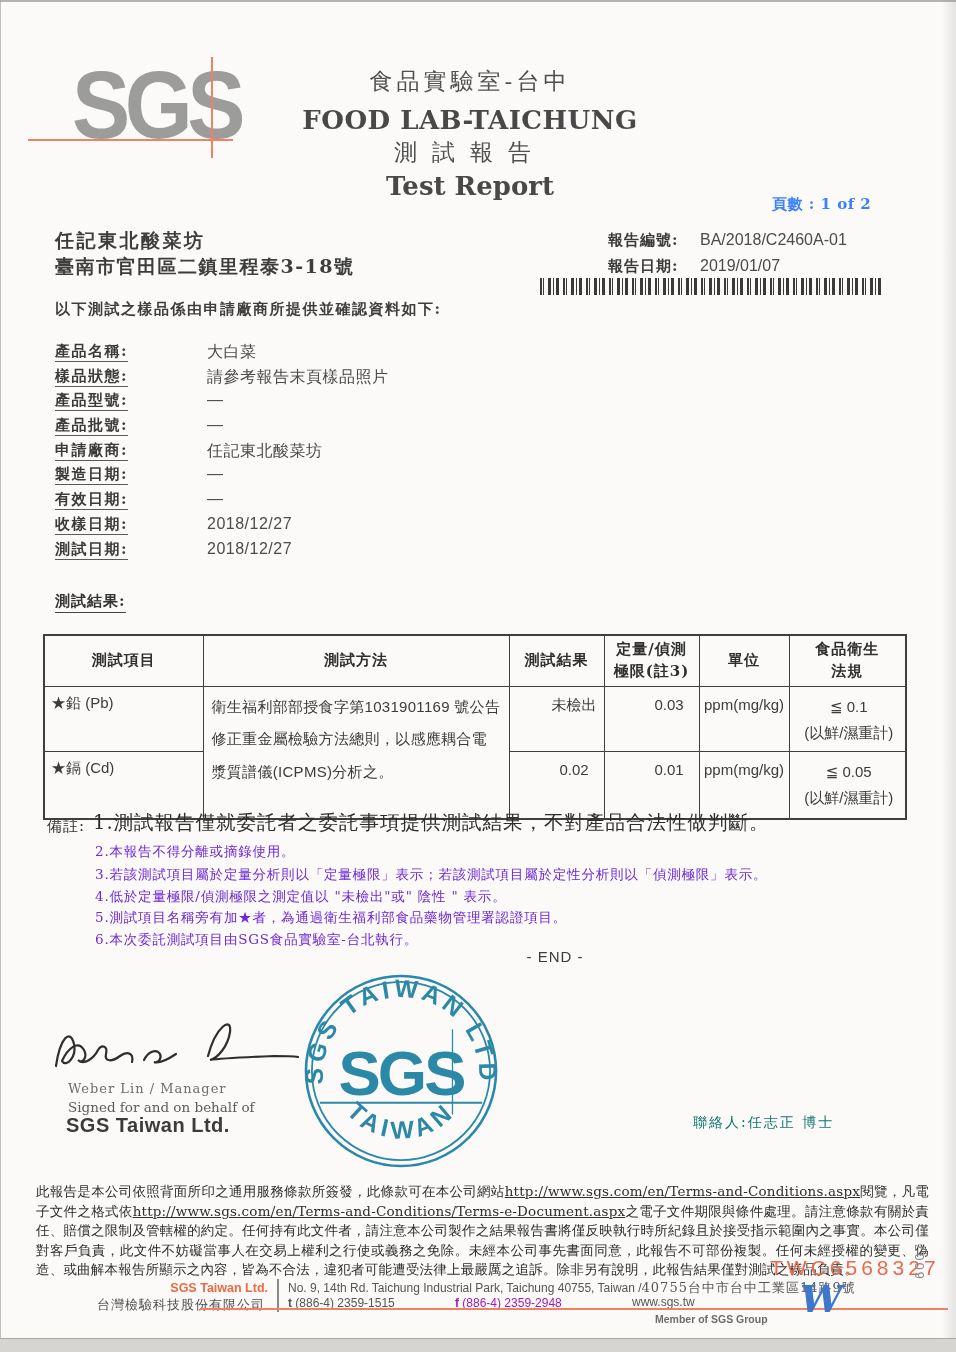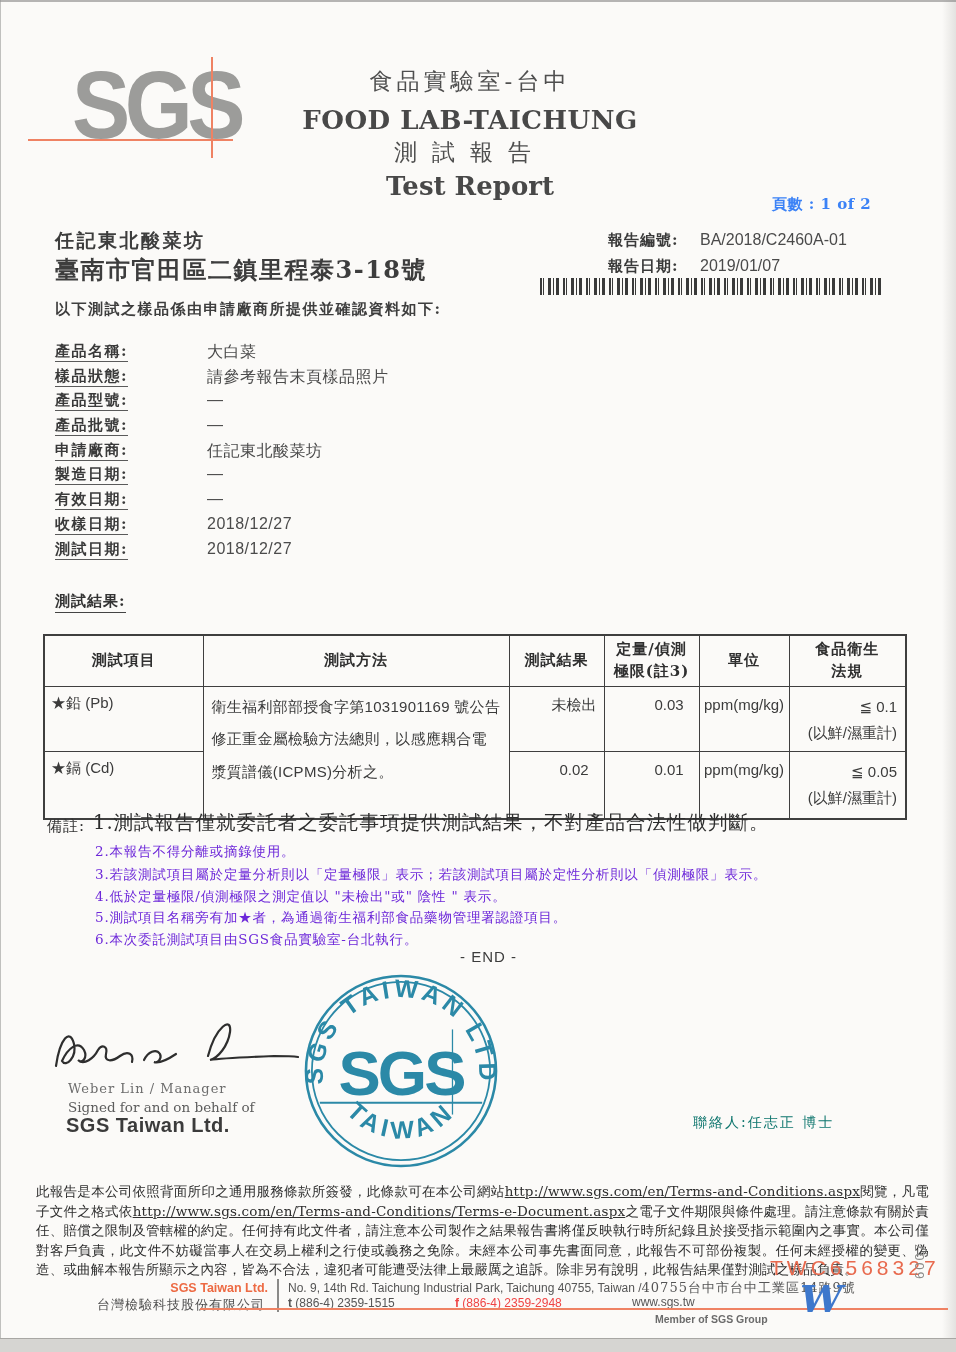--- a/index.html
+++ b/index.html
@@ -21,21 +21,21 @@
   .logo-vline{left:211px;top:57px;width:2px;height:101px;background:#ef8263;}
   .titles{left:290px;top:66px;width:360px;text-align:center;color:#4f4f4f;}
   .title-zh{font-size:23px;letter-spacing:4px;}
   .title-en{font-size:26px;font-weight:bold;margin-top:8px;letter-spacing:.5px;color:#484848;}
   .report-zh{font-size:23px;letter-spacing:15px;margin-top:2px;}
   .report-en{font-size:26px;font-weight:bold;margin-top:3px;color:#484848;}
 
   .page-num{left:772px;top:195px;font-size:15px;font-weight:bold;color:#3b82f6;letter-spacing:.5px;}
 
   .applicant-name{left:55px;top:228px;font-size:19px;font-weight:bold;color:#3d3d3d;letter-spacing:2.5px;}
-  .applicant-addr{left:55px;top:254px;font-size:24px;font-weight:bold;color:#3d3d3d;letter-spacing:1.5px;}
+  .applicant-addr{left:55px;top:254px;font-size:19px;font-weight:bold;color:#3d3d3d;letter-spacing:1.5px;}
 
   .meta-label{font-size:15px;font-weight:bold;color:#3a3a3a;letter-spacing:1px;}
   .meta-value{font-size:16px;color:#4a4a4a;}
   .m1l{left:608px;top:231px;} .m1v{left:700px;top:231px;}
   .m2l{left:608px;top:257px;} .m2v{left:700px;top:257px;}
   .barcode{left:540px;top:278px;width:342px;height:17px;
     background:repeating-linear-gradient(90deg,
       #3a3a3a 0 2px,#fbfaf8 2px 3px,#3a3a3a 3px 4px,#fbfaf8 4px 8px,
       #3a3a3a 8px 11px,#fbfaf8 11px 13px,#3a3a3a 13px 14px,#fbfaf8 14px 16px,
       #3a3a3a 16px 19px,#fbfaf8 19px 23px);}
@@ -57,27 +57,27 @@
   .rtable th,.rtable td{border:1.5px solid #3f3f3f;}
   .rtable th{height:48px;font-size:15px;font-weight:bold;color:#2f2f2f;text-align:center;
              vertical-align:middle;white-space:pre-line;line-height:1.45;letter-spacing:1px;
              font-family:"DejaVu Serif","Liberation Serif",serif;}
   .rtable td{font-size:15px;color:#3b3b3b;}
   tr.row1 td{height:50px;} tr.row2 td{height:52px;}
   .c-item{text-align:left;vertical-align:top;padding:7px 6px;}
   .c-method{text-align:left;vertical-align:top;padding:4px 8px;line-height:2.15;letter-spacing:.3px;}
   .c-num{text-align:center;vertical-align:top;padding-top:9px;padding-left:36px;}
   .c-unit{text-align:center;vertical-align:top;padding-top:9px;}
-  .c-reg{text-align:right;vertical-align:top;padding:7px 8px 0 11px;line-height:1.75;}
+  .c-reg{text-align:center;vertical-align:top;padding:7px 8px 0 11px;line-height:1.75;}
 
   .notes-label{left:47px;top:817px;font-size:15px;color:#333;letter-spacing:1px;}
   .note-big{left:93px;top:809px;font-size:19.5px;color:#2d2d2d;letter-spacing:1px;font-weight:500;}
   .note{left:95px;font-size:13.5px;color:#6d28d9;letter-spacing:.8px;}
   .n2{top:843px;} .n3{top:866px;} .n4{top:888px;} .n5{top:909px;} .n6{top:931px;}
-  .end-marker{left:460px;top:948px;width:190px;text-align:left;font-size:15px;color:#3c3c3c;letter-spacing:1px;}
+  .end-marker{left:460px;top:948px;width:190px;text-align:center;font-size:15px;color:#3c3c3c;letter-spacing:1px;}
 
   .signature-svg{left:48px;top:1008px;}
   .sig-line1{left:68px;top:1081px;font-size:13px;color:#6d6d6d;letter-spacing:1px;}
   .sig-line2{left:68px;top:1099px;font-size:13.5px;color:#5c5c5c;}
   .sig-company{left:66px;top:1114px;font-size:20px;font-weight:bold;color:#3b3b3b;letter-spacing:.5px;}
   .stamp{left:302px;top:972px;opacity:.93;}
   .contact{left:693px;top:1114px;font-size:14px;color:#0f766e;letter-spacing:2px;}
 
   .legal{left:36px;top:1182px;width:893px;font-size:13.5px;line-height:19.5px;color:#2e2e2e;
          text-align:justify;letter-spacing:.2px;}
@@ -86,21 +86,21 @@
   .twc{left:770px;top:1256px;font-size:21px;color:#e86a4e;letter-spacing:4px;}
   .side-code{left:912px;top:1242px;font-size:13px;color:#8a8a88;letter-spacing:2px;
              writing-mode:vertical-rl;transform:rotate(180deg);}
 
   .f-company-en{left:140px;top:1281px;width:128px;text-align:right;font-size:12.5px;font-weight:bold;color:#ed6a43;}
   .f-company-zh{left:97px;top:1296px;font-size:13px;color:#4f4f4f;letter-spacing:1px;}
   .f-divider{left:277px;top:1279px;width:1.5px;height:33px;background:#8a8a88;}
   .f-address{left:288px;top:1279px;font-size:12px;color:#555;}
   .f-address .zh{font-family:"DejaVu Serif","Liberation Serif",serif;font-size:13px;letter-spacing:1px;}
   .f-tel{left:288px;top:1296px;font-size:12px;color:#555;}
-  .f-fax{left:455px;top:1296px;font-size:12px;color:#ef4444;}
+  .f-fax{left:455px;top:1296px;font-size:12px;color:#a21caf;}
   .f-web{left:632px;top:1295px;font-size:12px;color:#555;}
   .bold-pre{font-weight:bold;}
   .f-rule{left:200px;top:1308px;width:748px;height:2px;background:#ef8263;}
   .f-member{left:655px;top:1313px;font-size:10.5px;font-weight:bold;color:#6b6b6b;}
   .f-watermark{left:800px;top:1276px;font-size:38px;font-weight:bold;font-style:italic;
                color:#3e78cc;font-family:"DejaVu Serif","Liberation Serif",serif;}
 </style>
 </head>
 <body>
 

